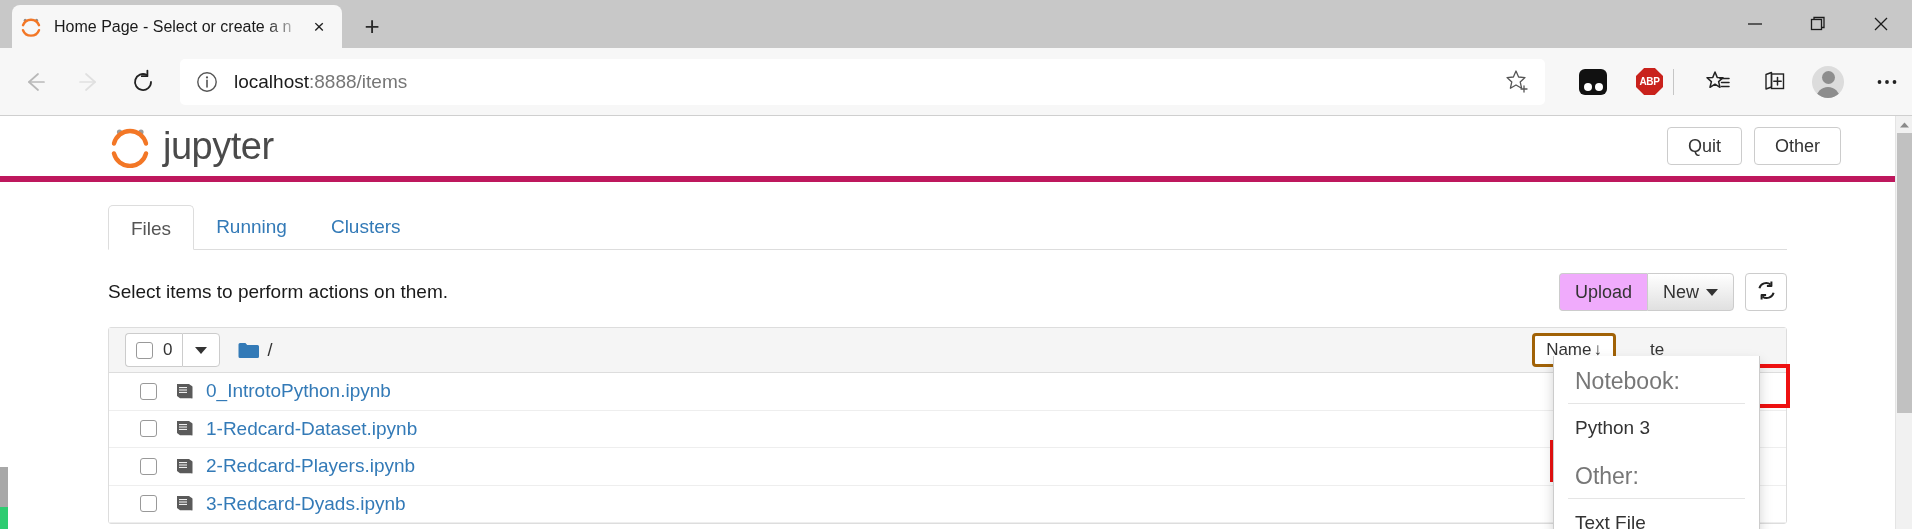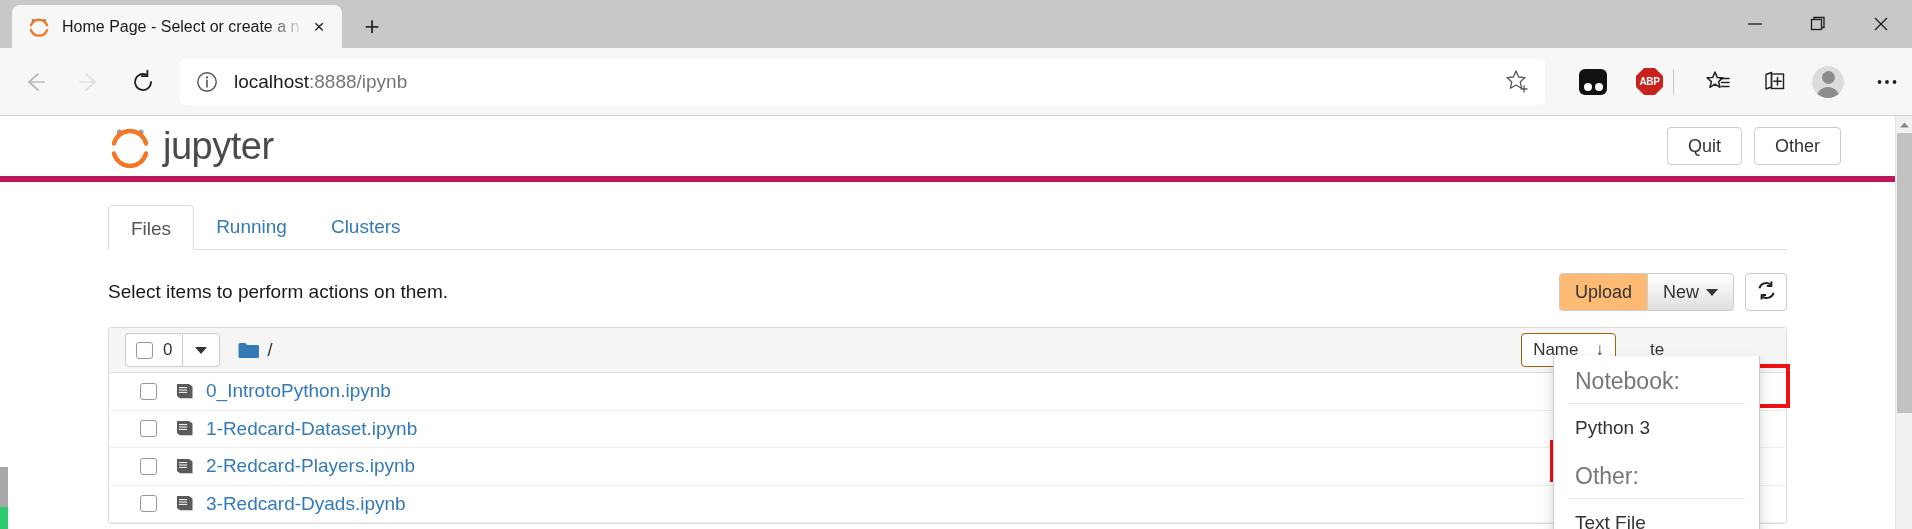--- a/index.html
+++ b/index.html
@@ -17,21 +17,21 @@
     height: 48px; background: #c8c8c8;
     display: flex; align-items: flex-end; position: relative;
   }
 
   .tab {
     margin-left: 12px;
     width: 330px; height: 43px;
     background: #f7f7f7;
     border-radius: 8px 8px 0 0;
     display: flex; align-items: center;
-    padding: 0 10px 0 16px;
+    padding: 0 10px 0 8px;
     position: relative;
   }
   .tab-favicon { width: 22px; height: 22px; flex: 0 0 22px; position: relative; margin-right: 12px; }
   .tab-title {
     flex: 1 1 auto; font-size: 16px; color: #1a1a1a;
     white-space: nowrap; overflow: hidden;
     -webkit-mask-image: linear-gradient(to right, #000 84%, transparent 99%);
     mask-image: linear-gradient(to right, #000 84%, transparent 99%);
   }
   .tab-close {
@@ -148,21 +148,21 @@
   }
 
   .actionrow {
     display: flex; align-items: center;
     margin-top: 22px; height: 40px;
   }
   .action-msg { font-size: 19px; color: #1a1a1a; }
   .action-spacer { flex: 1 1 auto; }
   .btngroup { display: flex; align-items: center; }
   .bsbtn {
-    border: 1px solid #cccccc; background: #fdba74;
+    border: 1px solid #cccccc; background: #f0abfc;
     height: 38px; padding: 0 15px; font-size: 18px; color: #333;
     font-family: "Liberation Sans", sans-serif;
     display: flex; align-items: center; gap: 7px;
     border-radius: 4px;
   }
   .bsbtn.joined-left  { border-radius: 4px 0 0 4px; border-right: none; }
   .bsbtn.joined-right { border-radius: 0 4px 4px 0; }
   .bsbtn.grad {
     background: linear-gradient(#ffffff, #e0e0e0);
   }
@@ -198,23 +198,23 @@
   .cbx {
     width: 17px; height: 17px; border: 1px solid #999; border-radius: 3px;
     background: #fff; display: block;
   }
   .selcount { font-size: 17px; color: #333; }
   .breadcrumb { display: flex; align-items: center; gap: 8px; margin-left: 18px; }
   .folder-ico { width: 21px; height: 17px; position: relative; display: block; }
   .bc-sep { font-size: 18px; color: #333; }
   .fl-head-spacer { flex: 1 1 auto; }
   .sortbtn {
-    border: 1px solid #a16207; background: #fff; border-radius: 4px;
+    border: 3px solid #a16207; background: #fff; border-radius: 4px;
     height: 34px; padding: 0 11px; font-size: 17px; color: #333;
-    display: flex; align-items: center; gap: 17px;
+    display: flex; align-items: center; gap: 2px;
   }
   .lastmod-cell { font-size: 17px; color: #333; width: 120px; text-align: left; }
 
   .fl-row {
     height: 37.5px; display: flex; align-items: center;
     padding: 0 16px; border-bottom: 1px solid #eeeeee;
     background: #fff;
   }
   .fl-row .cbx { margin-left: 15px; }
   .nb-ico { width: 20px; height: 17px; margin-left: 18px; position: relative; flex: 0 0 20px; }
@@ -324,21 +324,21 @@
     </div>
 
     <div class="urlbar">
       <span class="url-info">
         <svg width="26" height="26" viewBox="0 0 26 26">
           <circle cx="13" cy="13" r="9.2" fill="none" stroke="#555" stroke-width="1.4"></circle>
           <circle cx="13" cy="8.4" r="1.1" fill="#555"></circle>
           <line x1="13" y1="11.4" x2="13" y2="18" stroke="#555" stroke-width="1.6" stroke-linecap="round"></line>
         </svg>
       </span>
-      <span class="url-text"><span>localhost</span><span class="dim">:8888/ipynb</span></span>
+      <span class="url-text"><span>localhost</span><span class="dim">:8888/items</span></span>
       <span class="url-star">
         <svg width="30" height="30" viewBox="0 0 30 30">
           <path d="M13 4 L15.6 10 L22 10.6 L17.2 14.9 L18.6 21.2 L13 18 L7.4 21.2 L8.8 14.9 L4 10.6 L10.4 10 Z" fill="none" stroke="#555" stroke-width="1.3" stroke-linejoin="round"></path>
           <line x1="21" y1="19" x2="21" y2="25" stroke="#555" stroke-width="1.3" stroke-linecap="round"></line>
           <line x1="18" y1="22" x2="24" y2="22" stroke="#555" stroke-width="1.3" stroke-linecap="round"></line>
         </svg>
       </span>
     </div>
 
     <div class="tb-icon">

